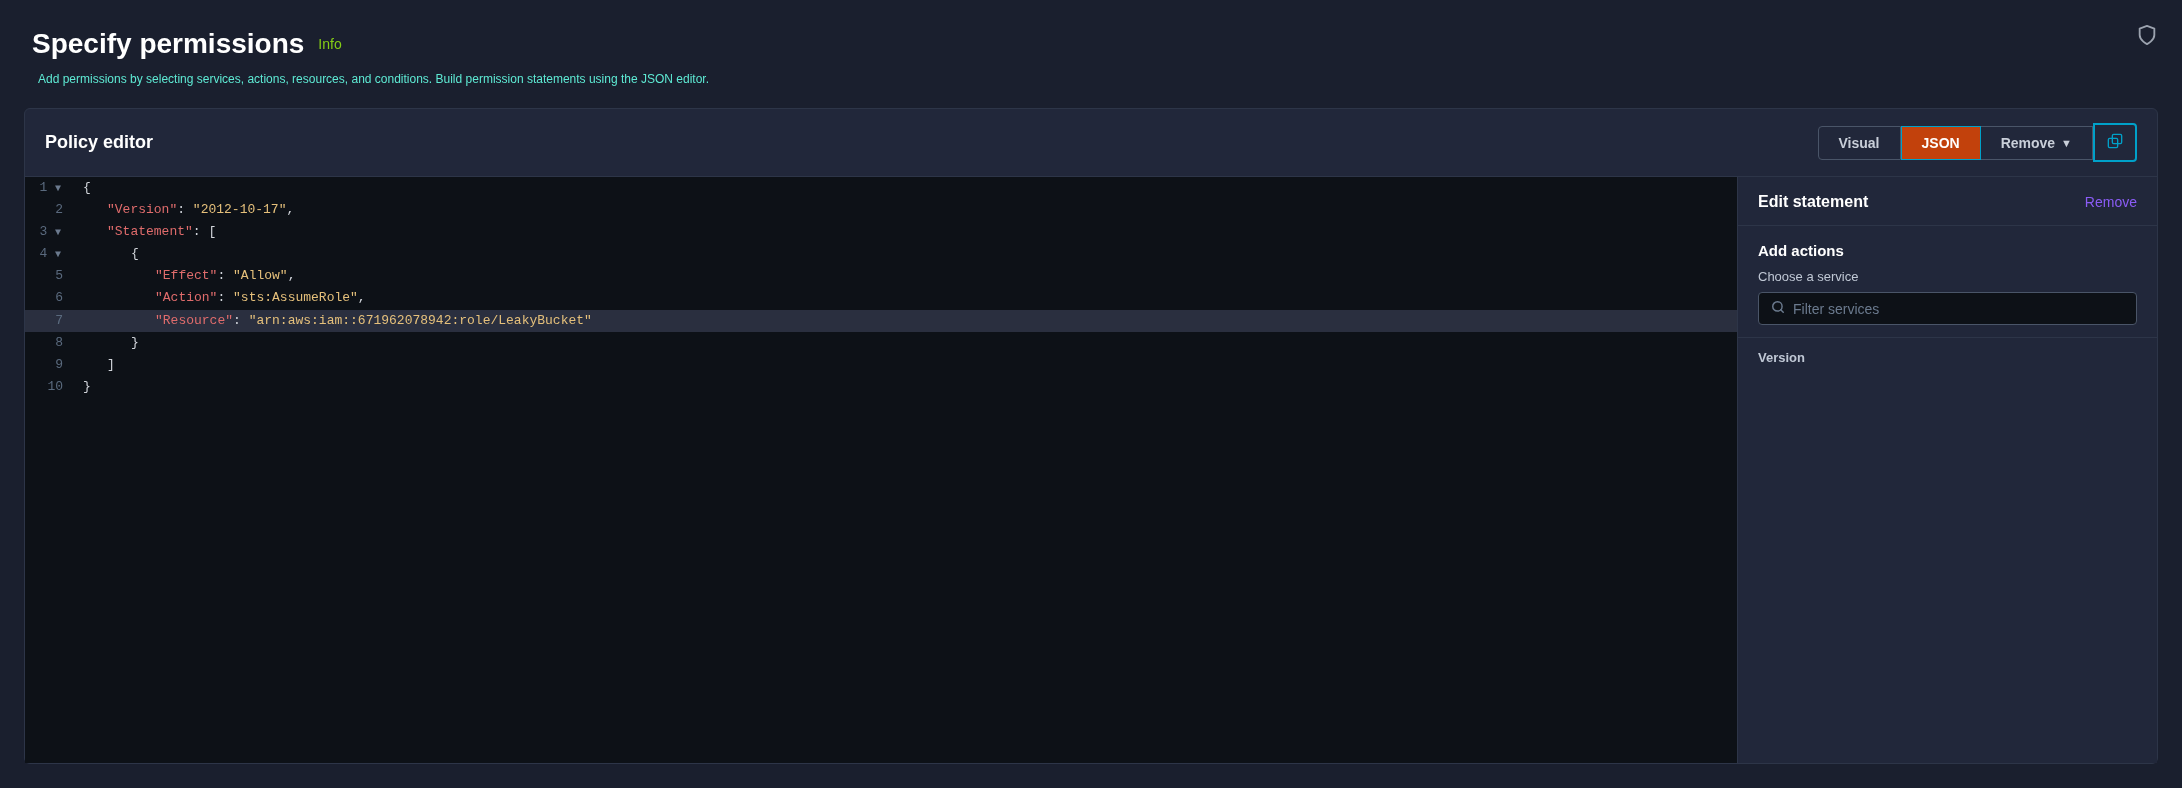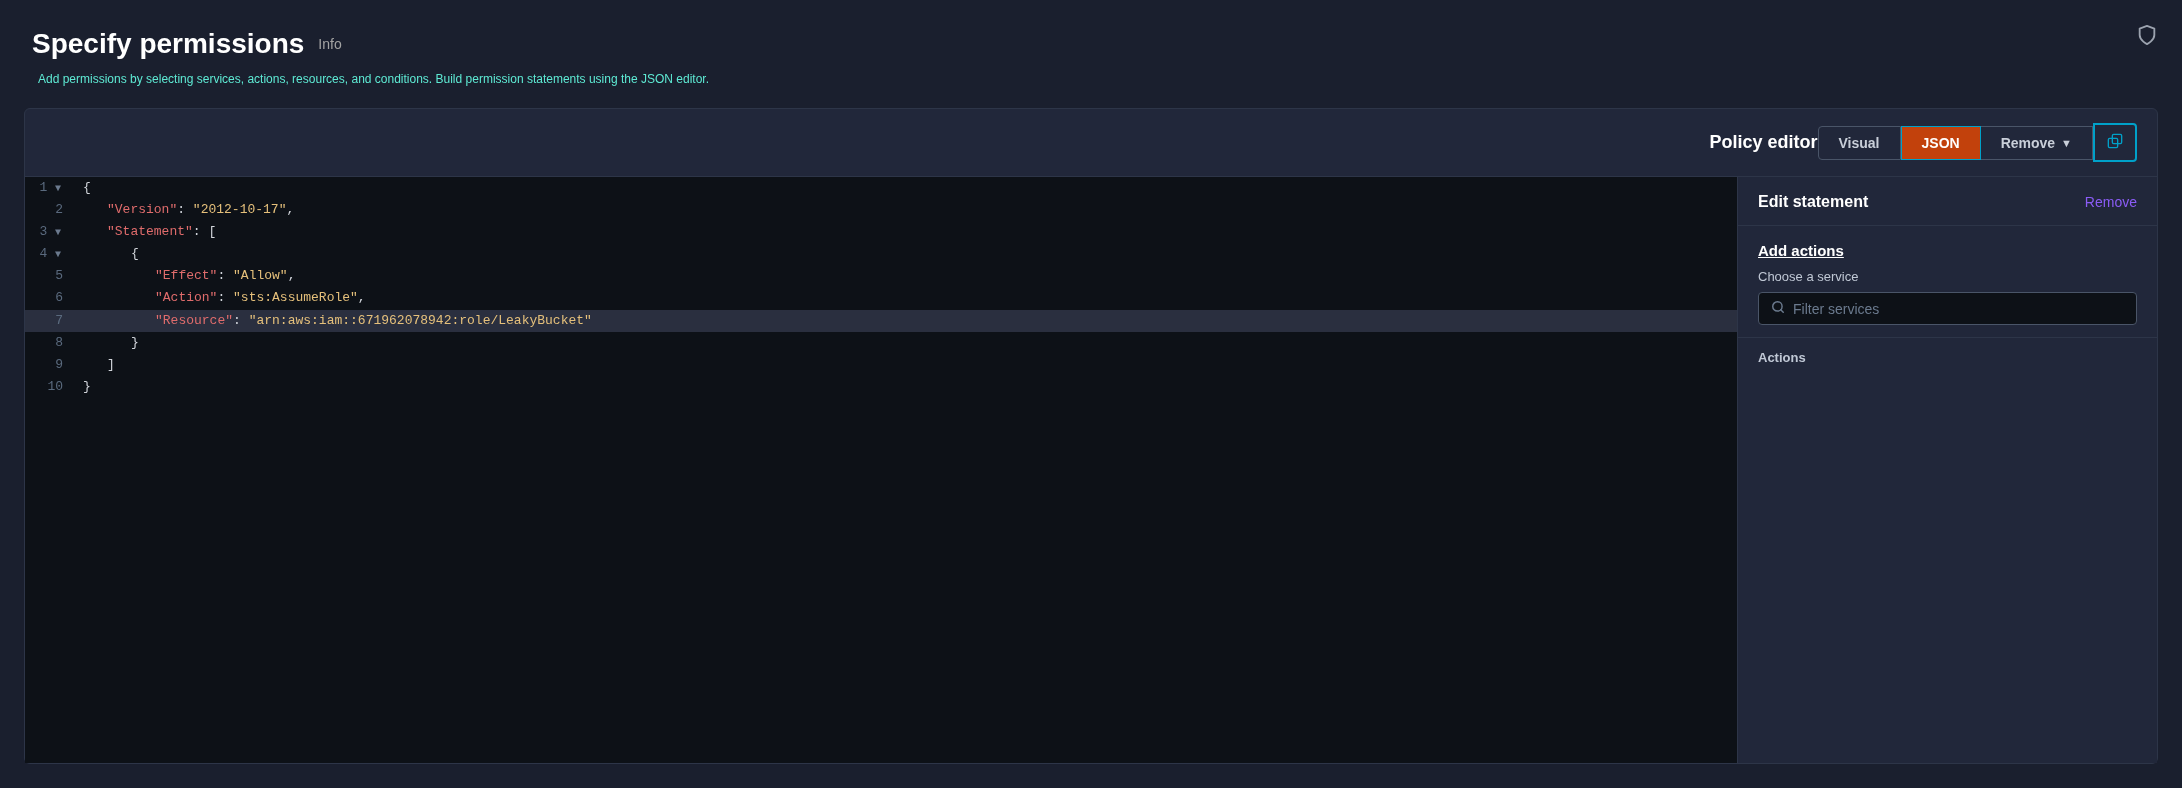--- a/index.html
+++ b/index.html
@@ -26,21 +26,21 @@
       margin-bottom: 10px;
     }
 
     .page-title {
       font-size: 28px;
       font-weight: 700;
       color: #ffffff;
     }
 
     .info-link {
-      color: #a3a3a3;
+      color: #84cc16;
       font-size: 14px;
       font-weight: 500;
       cursor: pointer;
       text-decoration: none;
     }
 
     .page-subtitle {
       color: #5eead4;
       font-size: 12px;
       line-height: 1.5;
@@ -61,21 +61,21 @@
       border-radius: 6px;
       background: #21273a;
       flex: 1;
       display: flex;
       flex-direction: column;
     }
 
     .policy-editor-header {
       display: flex;
       align-items: center;
-      justify-content: flex-end;
+      justify-content: space-between;
       padding: 14px 20px;
       border-bottom: 1px solid #2d3548;
     }
 
     .policy-editor-title {
       font-size: 18px;
       font-weight: 700;
       color: #ffffff;
     }
 
@@ -219,21 +219,20 @@
 
     .right-panel-section {
       padding: 16px 20px 12px 20px;
     }
 
     .section-heading {
       font-size: 15px;
       font-weight: 700;
       color: #ffffff;
       margin-bottom: 10px;
-      text-decoration: underline;
     }
 
     .choose-service-label {
       font-size: 13px;
       color: #c0c8d5;
       margin-bottom: 8px;
     }
 
     .search-box {
       display: flex;
@@ -378,17 +377,17 @@
             <svg width="14" height="14" viewBox="0 0 24 24" fill="none" stroke="currentColor" stroke-width="2.5" stroke-linecap="round" stroke-linejoin="round">
               <circle cx="11" cy="11" r="8"></circle>
               <line x1="21" y1="21" x2="16.65" y2="16.65"></line>
             </svg>
           </span>
           <input class="search-input" type="text" placeholder="Filter services" style="">
         </div>
       </div>
 
       <div class="included-section">
-        <div class="included-label">Actions</div>
+        <div class="included-label">Version</div>
       </div>
     </div>
   </div>
 </div>
 
 </body></html>

